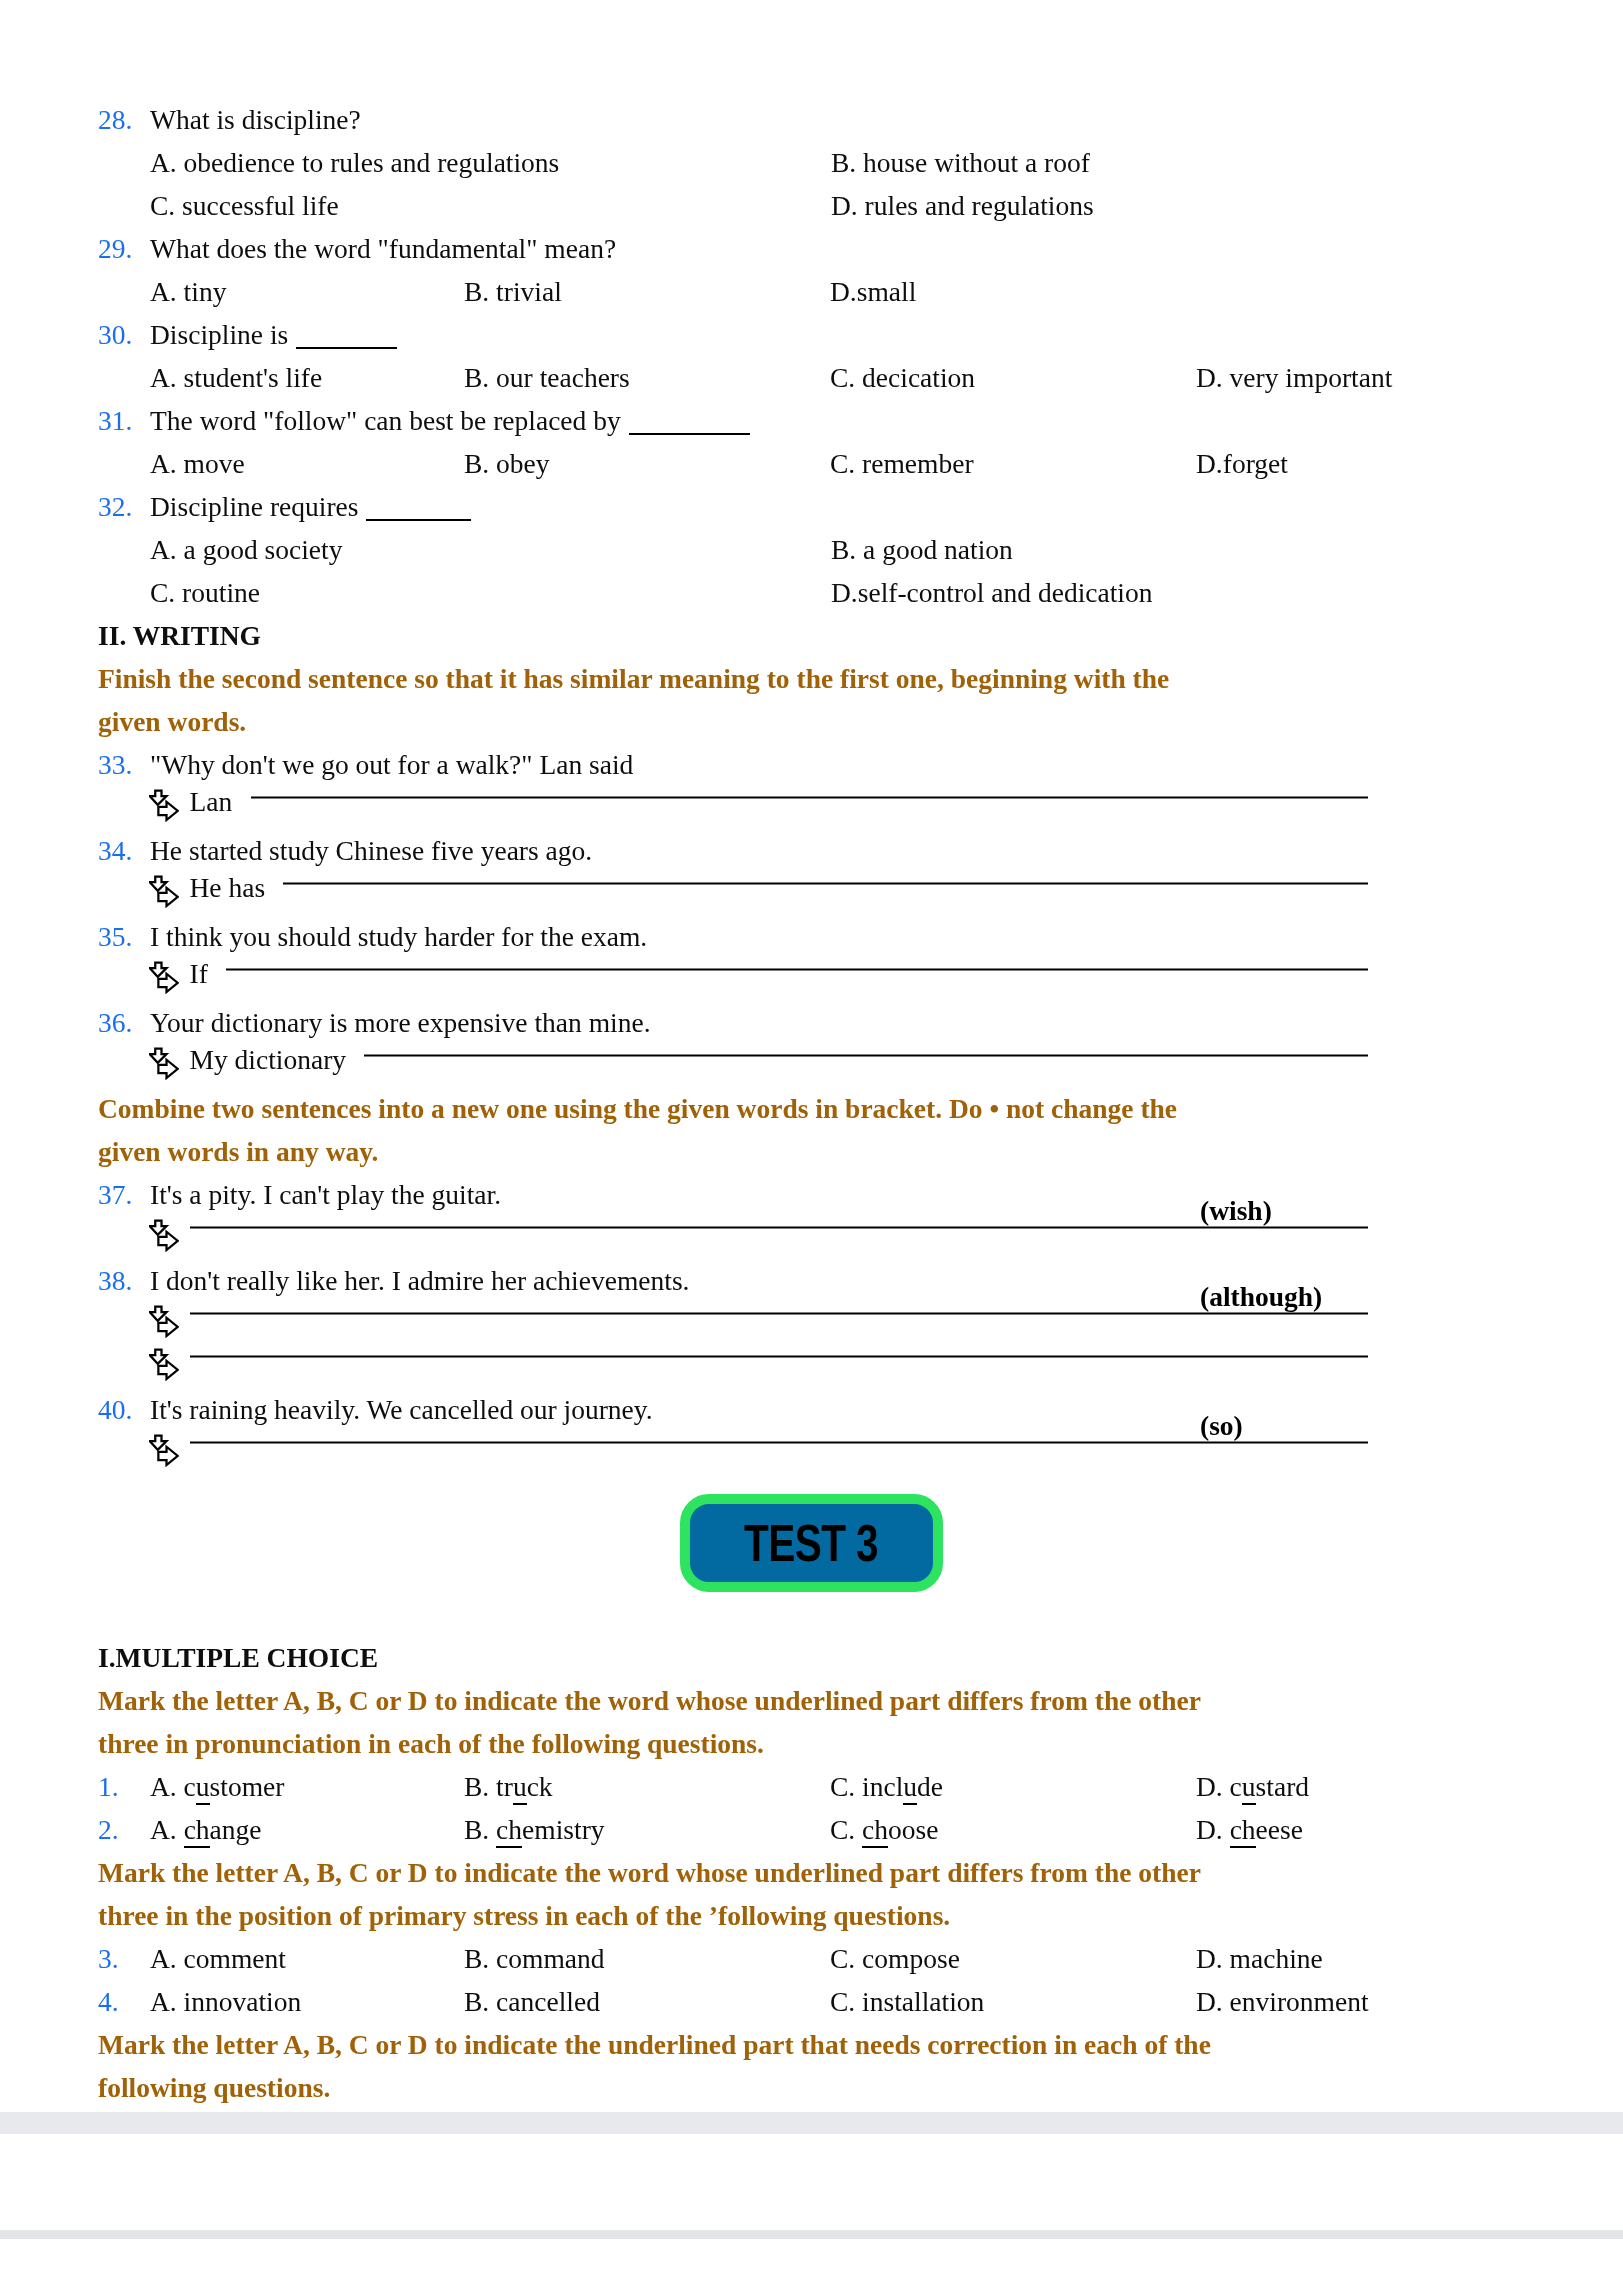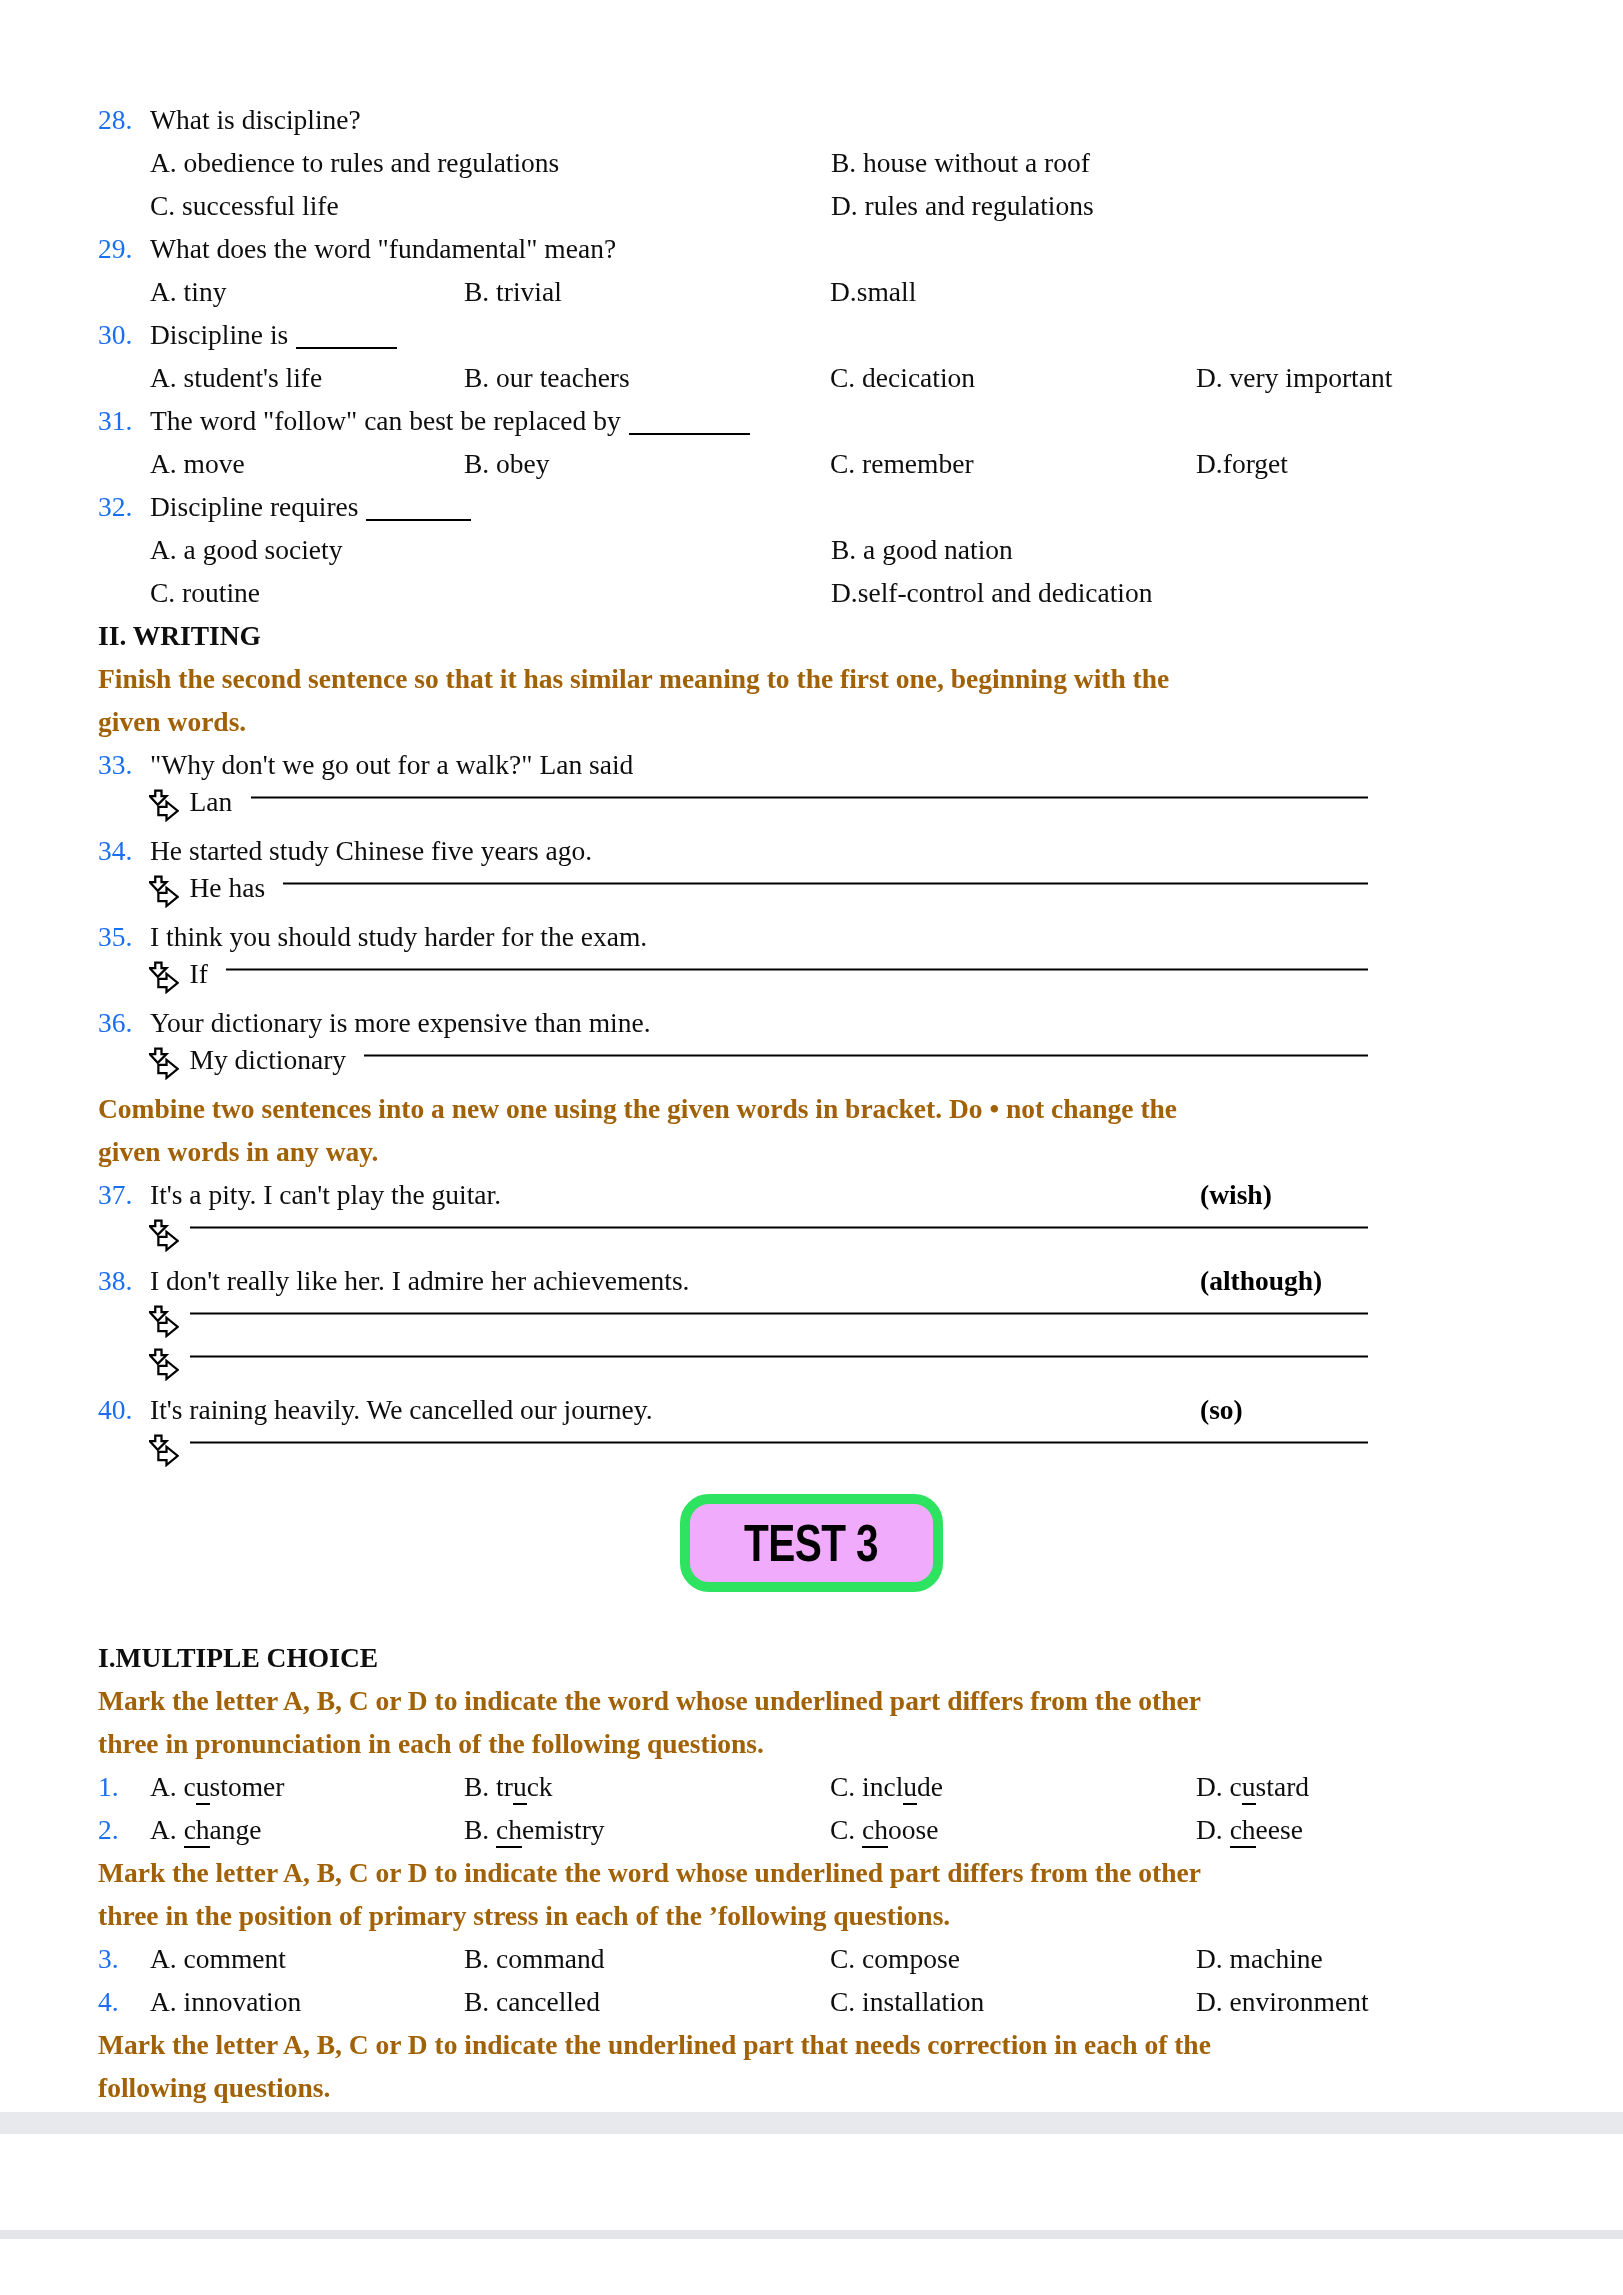--- a/index.html
+++ b/index.html
@@ -16,24 +16,24 @@
   .blue{color:#a16207;font-weight:bold}
   .opts{display:grid;padding-left:52px;height:43px;line-height:43px;white-space:nowrap}
   .opts.two{grid-template-columns:681px auto}
   .opts.four{grid-template-columns:314px 366px 366px auto}
   .qopts{display:grid;grid-template-columns:52px 314px 366px 366px auto;height:43px;line-height:43px;white-space:nowrap}
   .blank{display:inline-block;border-bottom:2.6px solid #000;vertical-align:-5.2px;margin-left:7.9px}
   .ansrow{display:flex;align-items:flex-start;padding-left:51px;margin-right:157px;height:43px}
   .arrow-svg{flex:0 0 auto;margin-right:10.5px;margin-top:2.6px}
   .lead{margin-right:18.3px;white-space:nowrap}
   .ansline{flex:1 1 auto;border-bottom:2.6px solid #000;height:0;transform:translateY(10.5px)}
-  .hint{position:absolute;left:1102px;top:0;font-weight:bold;color:#000}
+  .hint{position:absolute;left:1102px;top:16px;font-weight:bold;color:#000}
   .ul{border-bottom:2.6px solid #000;padding-bottom:0.7px}
   .badge-wrap{display:flex;justify-content:center;margin:19.6px 0 44px 0}
-  .badge{border:10.5px solid #2de360;border-radius:29px;background:#f0abfc;padding:9.2px 35px;display:flex;align-items:center;justify-content:center}
+  .badge{border:10.5px solid #2de360;border-radius:29px;background:#0369a1;padding:9.2px 35px;display:flex;align-items:center;justify-content:center}
   .badge-text{
     font-family:"Liberation Sans","DejaVu Sans",sans-serif;
     font-weight:bold;font-size:52px;line-height:60px;color:#000;
     display:inline-block;transform:scaleX(0.78);letter-spacing:-0.7px;
   }
   .band{height:22px;background:#e7e9ec}
   .gap{height:96px;background:#ffffff}
   .bottombar{height:9.8px;background:#e3e5e9}
 </style>
 </head>

